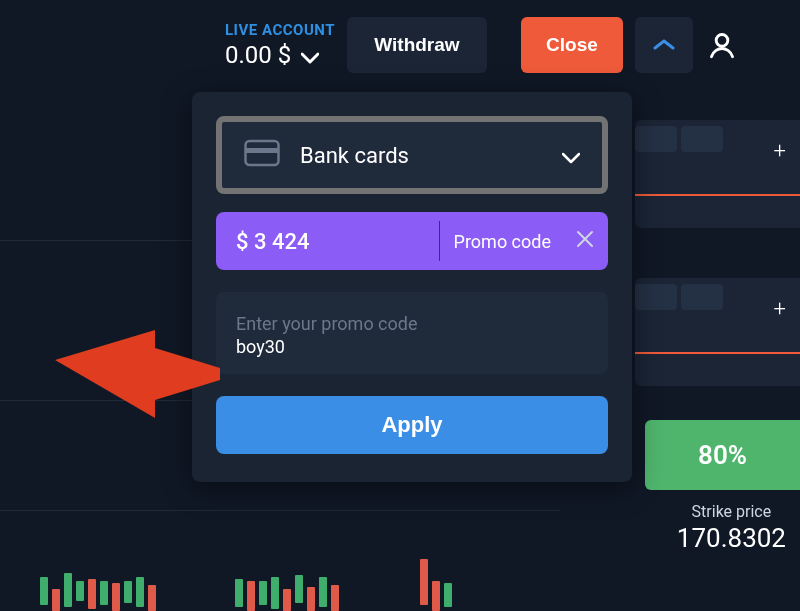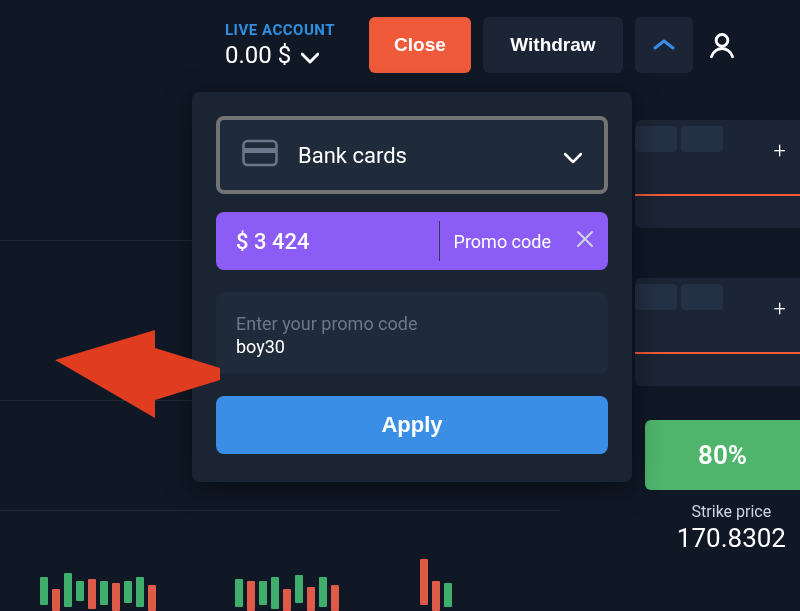--- a/index.html
+++ b/index.html
@@ -146,21 +146,21 @@
     width: 440px;
     background: #1b2432;
     border-radius: 8px;
     padding: 24px 24px 28px;
     z-index: 2;
     box-shadow: 0 6px 30px rgba(0,0,0,0.45);
   }
   .payment-select {
     width: 100%;
     height: 78px;
-    border: 4px solid #737373;
+    border: 6px solid #737373;
     border-radius: 8px;
     background: #1f2a3a;
     display: flex;
     align-items: center;
     padding: 0 22px;
     gap: 20px;
     cursor: pointer;
   }
   .card-icon svg { width: 36px; height: 28px; }
   .payment-label { color: #fff; font-size: 22px; flex: 1; }
@@ -252,22 +252,22 @@
     <div class="account-label">LIVE ACCOUNT</div>
     <div class="account-balance">
       <span class="balance-text">0.00 $</span>
       <span class="chev-down">
         <svg viewBox="0 0 18 12">
             <path d="M1 2 L9 10 L17 2" stroke="#fff" stroke-width="3" fill="none" stroke-linecap="round" stroke-linejoin="round"></path>
           </svg>
       </span>
     </div>
   </div>
+  <button class="btn btn-withdraw">Withdraw</button>
   <button class="btn btn-close">Close</button>
-  <button class="btn btn-withdraw">Withdraw</button>
   <button class="btn btn-icon roof-icon">
     <svg viewBox="0 0 22 18">
         <path d="M2 12 L11 5 L20 12" stroke="#3a8ee6" stroke-width="3" fill="none" stroke-linecap="round" stroke-linejoin="round"></path>
       </svg>
   </button>
   <button class="btn btn-user">
     <svg viewBox="0 0 24 24" width="28" height="28">
         <circle cx="12" cy="8" r="5" stroke="#fff" stroke-width="2.5" fill="none"></circle>
         <path d="M3 22c1.5-5 6-7 9-7s7.5 2 9 7" stroke="#fff" stroke-width="2.5" fill="none" stroke-linecap="round"></path>
       </svg>

